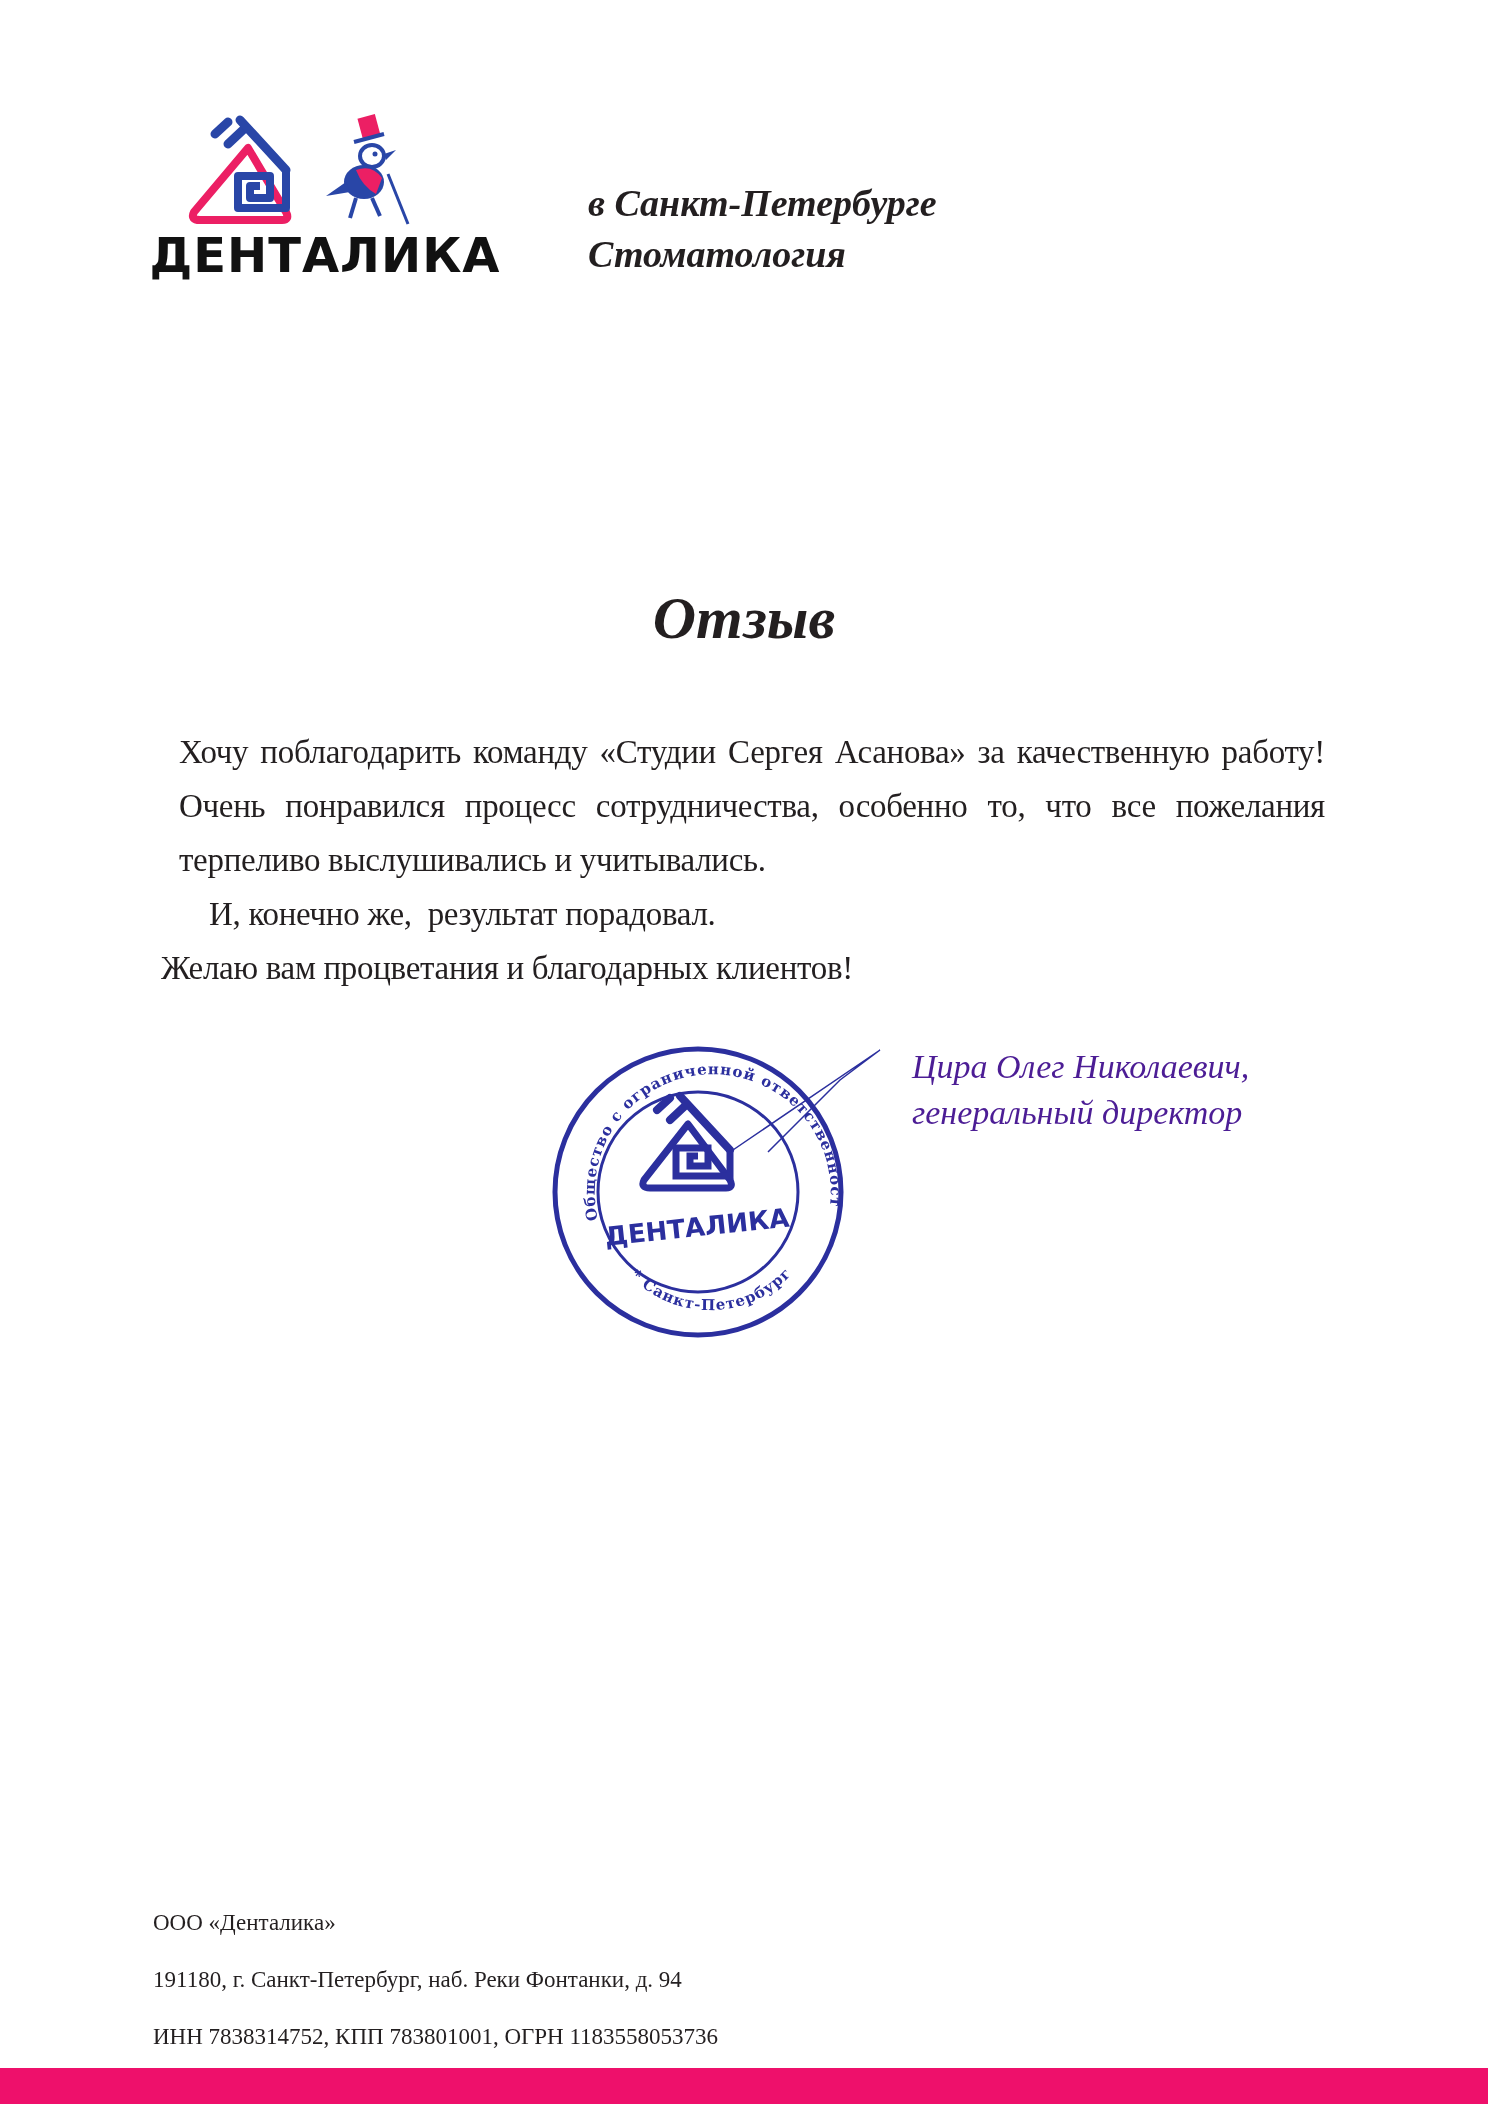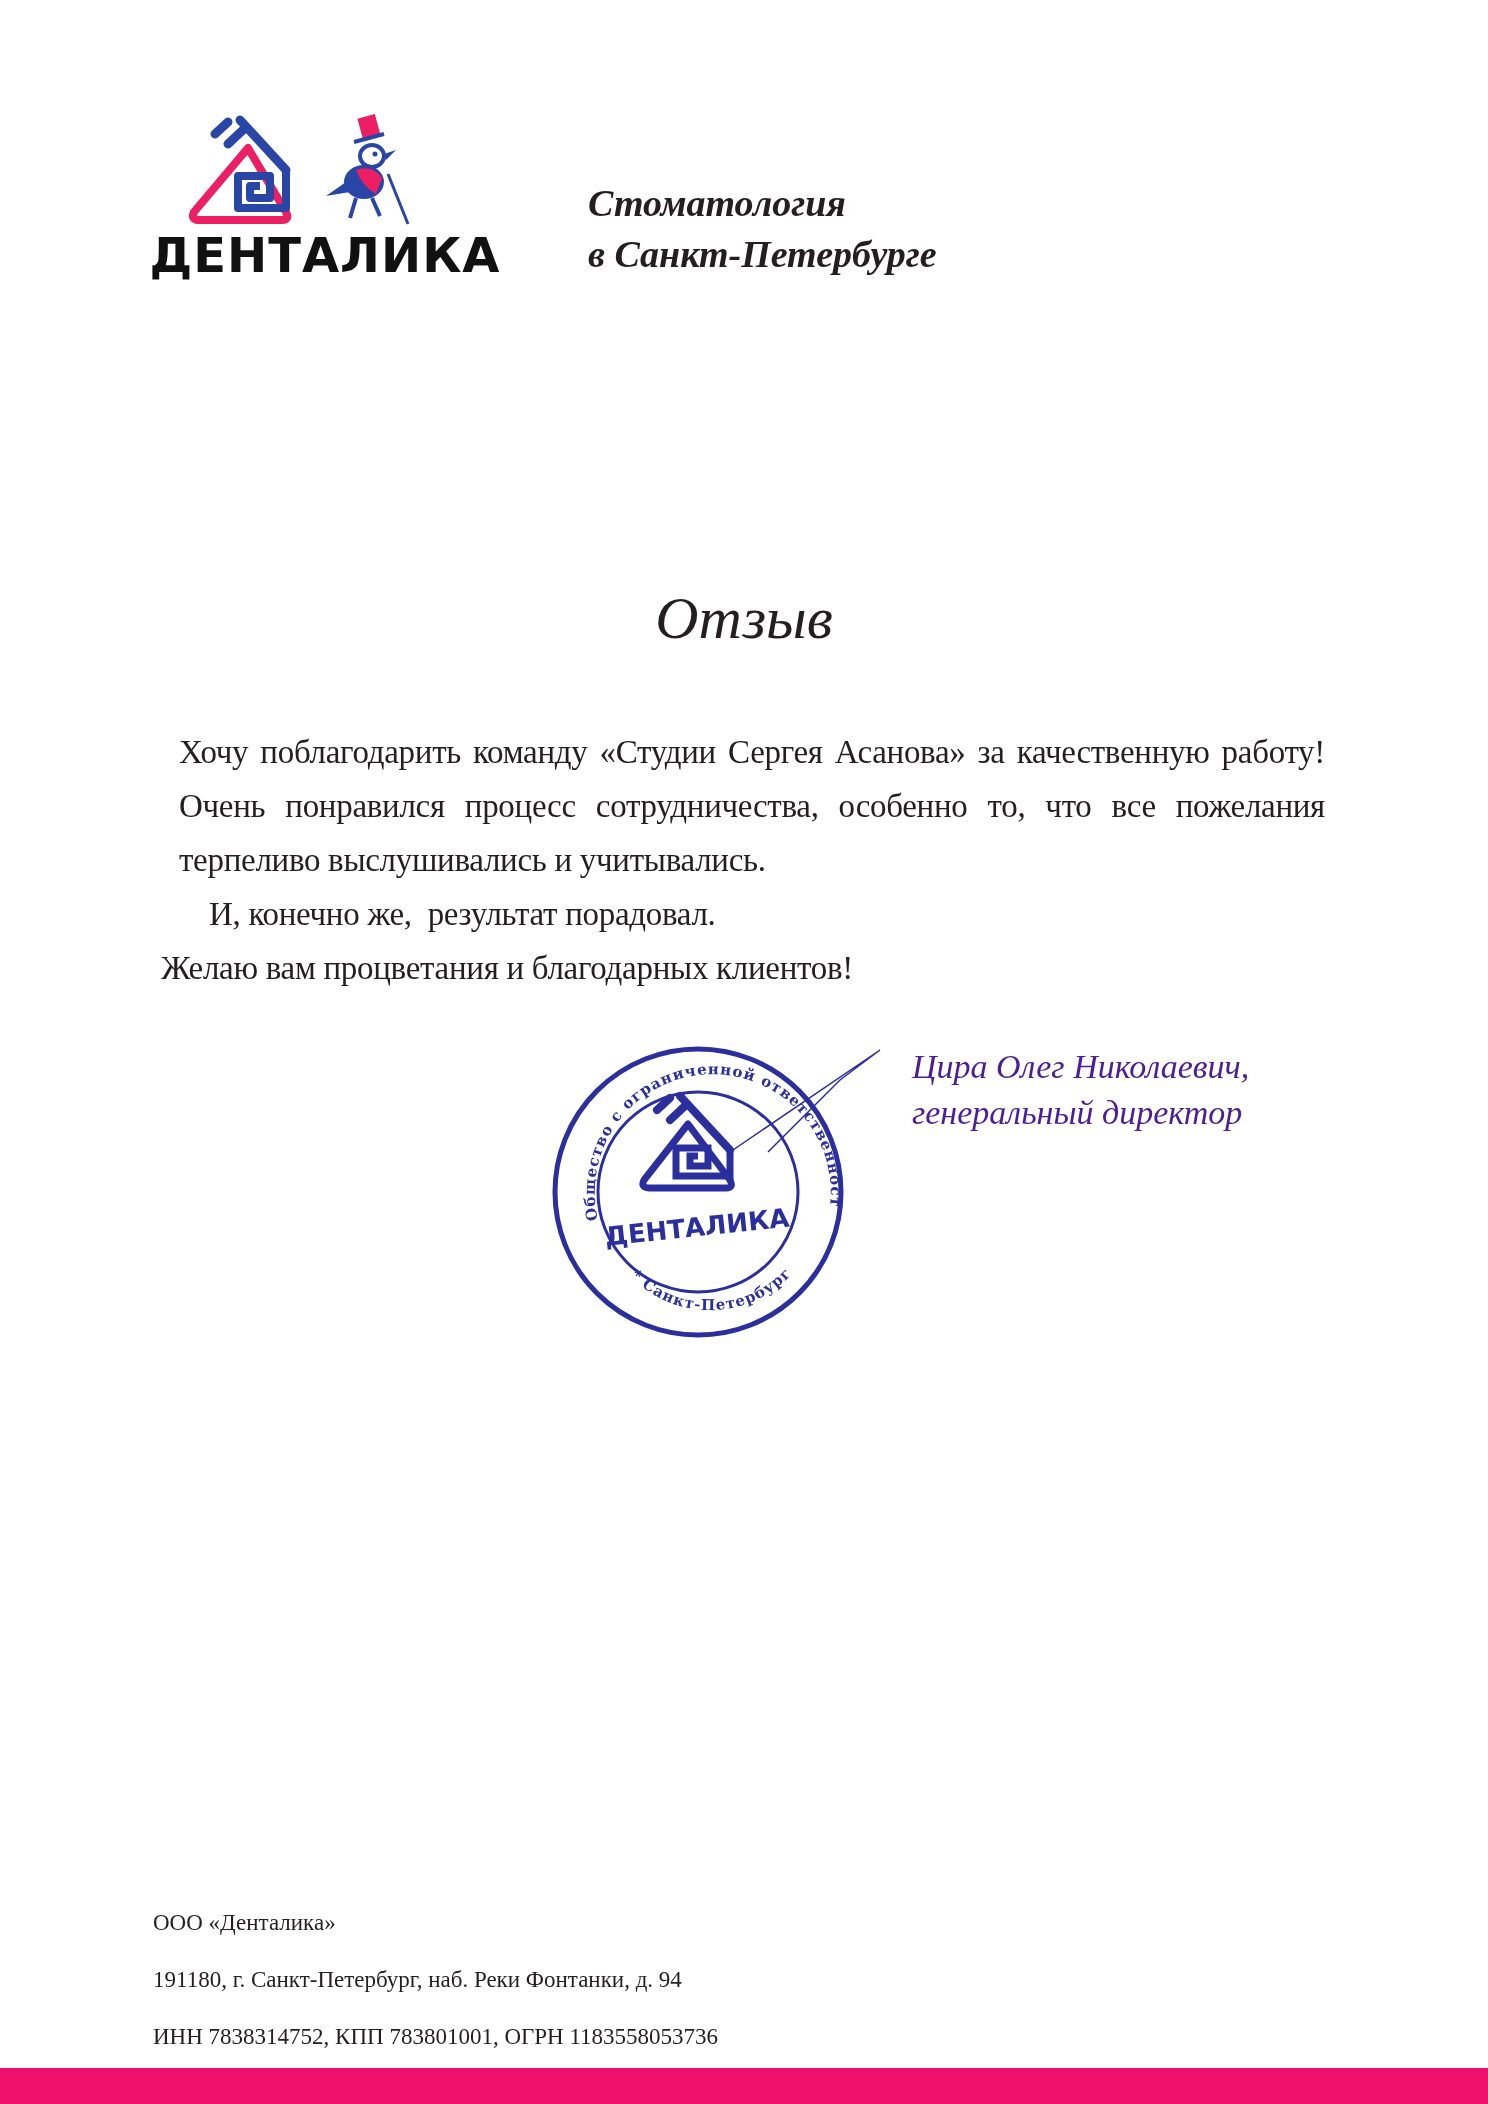--- a/index.html
+++ b/index.html
@@ -1,21 +1,21 @@
 <!DOCTYPE html>
 <html><head>
   <meta charset="utf-8">
   <style>
     html, body { margin: 0; padding: 0; background: #ffffff; }
     body { width: 1488px; height: 2104px; position: relative; overflow: hidden; color: #231f20; font-family: "Liberation Serif", "DejaVu Serif", serif; }
     .logo { position: absolute; left: 150px; top: 100px; width: 350px; height: 180px; }
     .logo svg { width: 100%; height: 100%; display: block; }
     .tagline { position: absolute; left: 588px; top: 178px; font-style: italic; font-weight: bold; font-size: 38px; line-height: 51px; color: #231f20; }
     .tagline div { white-space: nowrap; }
-    .title { position: absolute; left: 0; width: 1488px; top: 578px; text-align: center; font-style: italic; font-weight: normal; font-size: 60px; line-height: 80px; color: #231f20; }
+    .title { position: absolute; left: 0; width: 1488px; top: 578px; text-align: center; font-style: italic; font-weight: bold; font-size: 60px; line-height: 80px; color: #231f20; }
     .body-text { position: absolute; left: 161px; width: 1164px; top: 725px; font-size: 33px; line-height: 54px; color: #231f20; letter-spacing: -0.3px; }
     .body-text p { margin: 0; }
     .body-text .justify { text-align: justify; text-align-last: left; margin-left: 18px; }
     .stamp { position: absolute; left: 540px; top: 1040px; width: 350px; height: 310px; }
     .stamp svg { width: 100%; height: 100%; display: block; }
     .signer { position: absolute; left: 912px; top: 1044px; font-style: italic; font-size: 34px; line-height: 46px; color: #4c1d95; }
     .signer div { white-space: nowrap; }
     .footer { position: absolute; left: 153px; top: 1882px; font-size: 23px; line-height: 32px; color: #231f20; }
     .footer div { white-space: nowrap; margin-top: 25px; }
     .pink-band { position: absolute; left: 0; top: 2068px; width: 1488px; height: 36px; background: #ee106b; }
@@ -46,22 +46,22 @@
     <path d="M196 82 L 176 96 L 200 92 Z" fill="#2946a7"></path>
     <line x1="206" y1="98" x2="200" y2="118" stroke="#2946a7" stroke-width="4"></line>
     <line x1="222" y1="98" x2="230" y2="116" stroke="#2946a7" stroke-width="4"></line>
     <line x1="238" y1="74" x2="258" y2="124" stroke="#2946a7" stroke-width="3"></line>
 
     <text x="175" y="172" text-anchor="middle" font-family="'DejaVu Sans', sans-serif" font-weight="bold" font-size="48" fill="#111111" letter-spacing="1">ДЕНТАЛИКА</text>
   </svg>
 </div>
 
 <div class="tagline">
+  <div>в Санкт-Петербурге</div>
   <div>Стоматология</div>
-  <div>в Санкт-Петербурге</div>
 </div>
 
 <div class="title">Отзыв</div>
 
 <div class="body-text">
   <p class="justify">Хочу поблагодарить команду «Студии Сергея Асанова» за качественную работу! Очень понравился процесс сотрудничества, особенно то, что все пожелания терпеливо выслушивались и учитывались.</p>
   <p style="white-space: pre; margin-left: 48px;">И, конечно же,  результат порадовал.</p>
   <p>Желаю вам процветания и благодарных клиентов!</p>
 </div>
 

